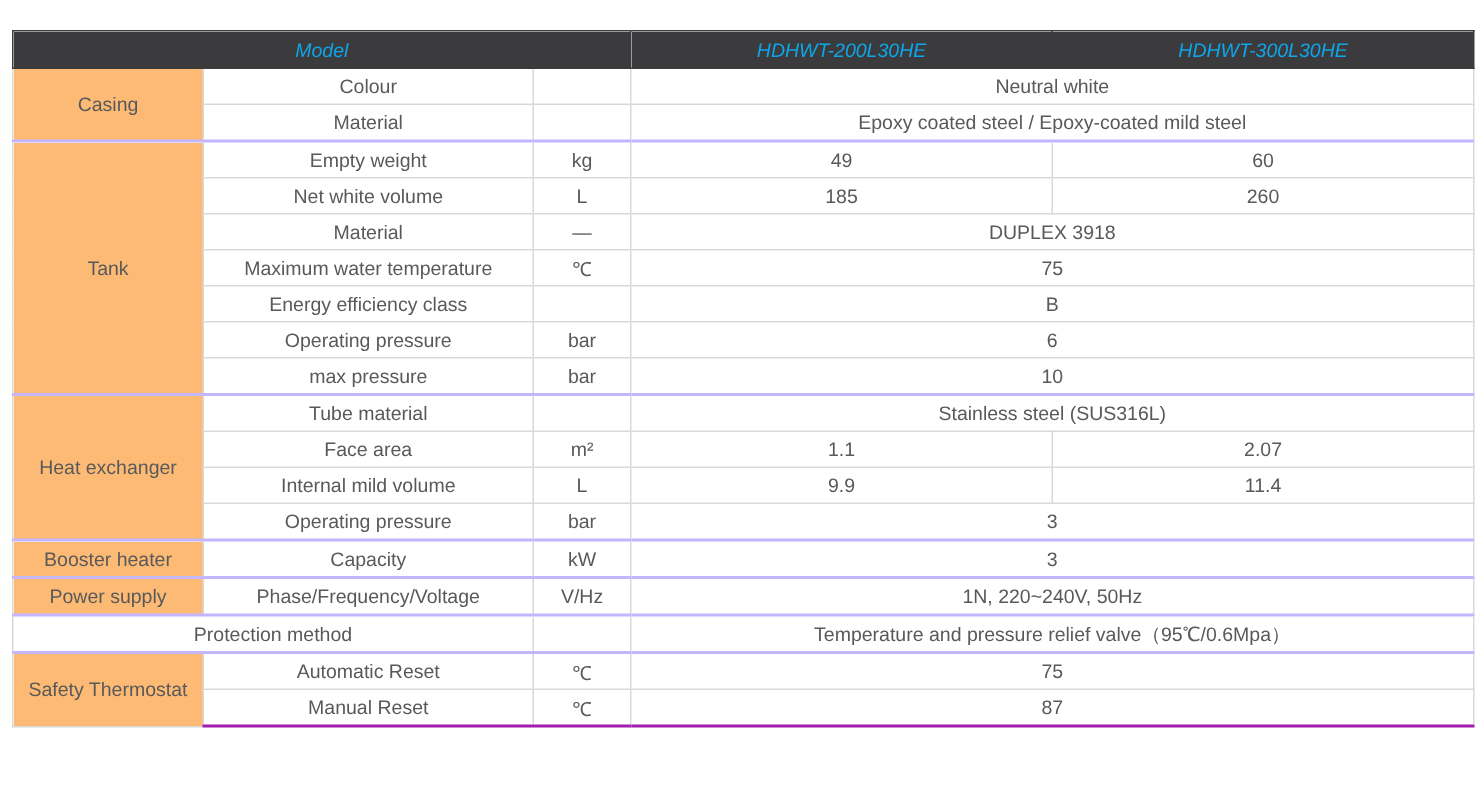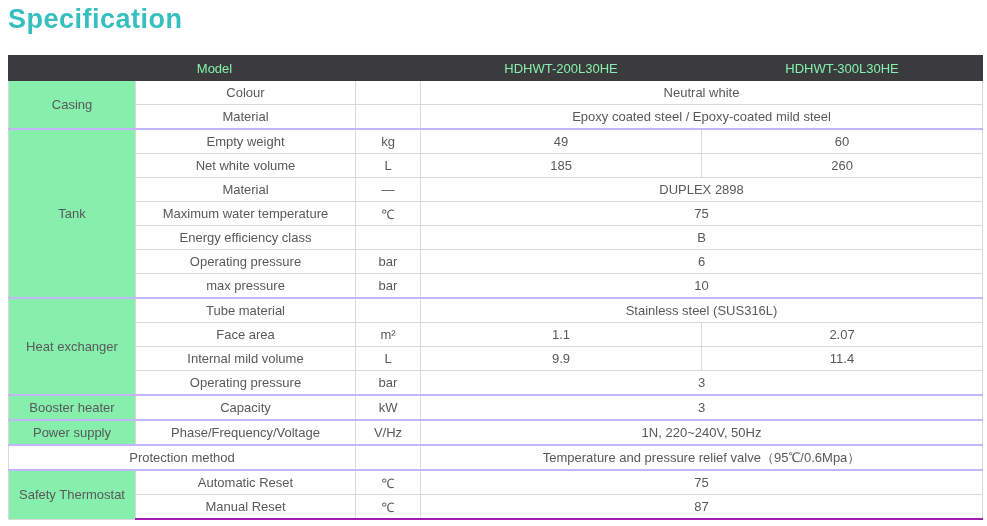--- a/index.html
+++ b/index.html
@@ -36,37 +36,37 @@
     height: 23px;
     padding: 0 4px;
     text-align: center;
     vertical-align: middle;
     overflow: hidden;
     white-space: nowrap;
   }
   
   tr.head td {
     background: #3b3b3d;
-    color: #86efac;
+    color: #0ea5e9;
     border: 1px solid #3b3b3d;
     border-left: 1px solid #7a7a7c;
     height: 24px;
+    font-style: italic;
   }
   tr.head td:first-child { border-left: 1px solid #3b3b3d; }
   
   tr.section-start td { border-top: 2px solid #c4b5fd; }
   tr.head + tr td { border-top: 1px solid #3b3b3d; }
   tr.last td { border-bottom: 2px solid #a21caf; }
-  td.group { background: #86efac; }
+  td.group { background: #fdba74; }
 </style>
 </head>
 <body>
 
 <div class="page">
-  <h1 class="title">Specification</h1>
 
   <table class="spec">
     <colgroup>
       <col style="width:127px">
         <col style="width:220px">
         <col style="width:65px">
         <col style="width:281px">
         <col style="width:281px">
     </colgroup>
     <tbody>
@@ -97,21 +97,21 @@
       </tr>
       <tr>
         <td>Net white volume</td>
         <td>L</td>
         <td>185</td>
         <td>260</td>
       </tr>
       <tr>
         <td>Material</td>
         <td>—</td>
-        <td colspan="2">DUPLEX 2898</td>
+        <td colspan="2">DUPLEX 3918</td>
       </tr>
       <tr>
         <td>Maximum water temperature</td>
         <td>℃</td>
         <td colspan="2">75</td>
       </tr>
       <tr>
         <td>Energy efficiency class</td>
         <td></td>
         <td colspan="2">B</td>

